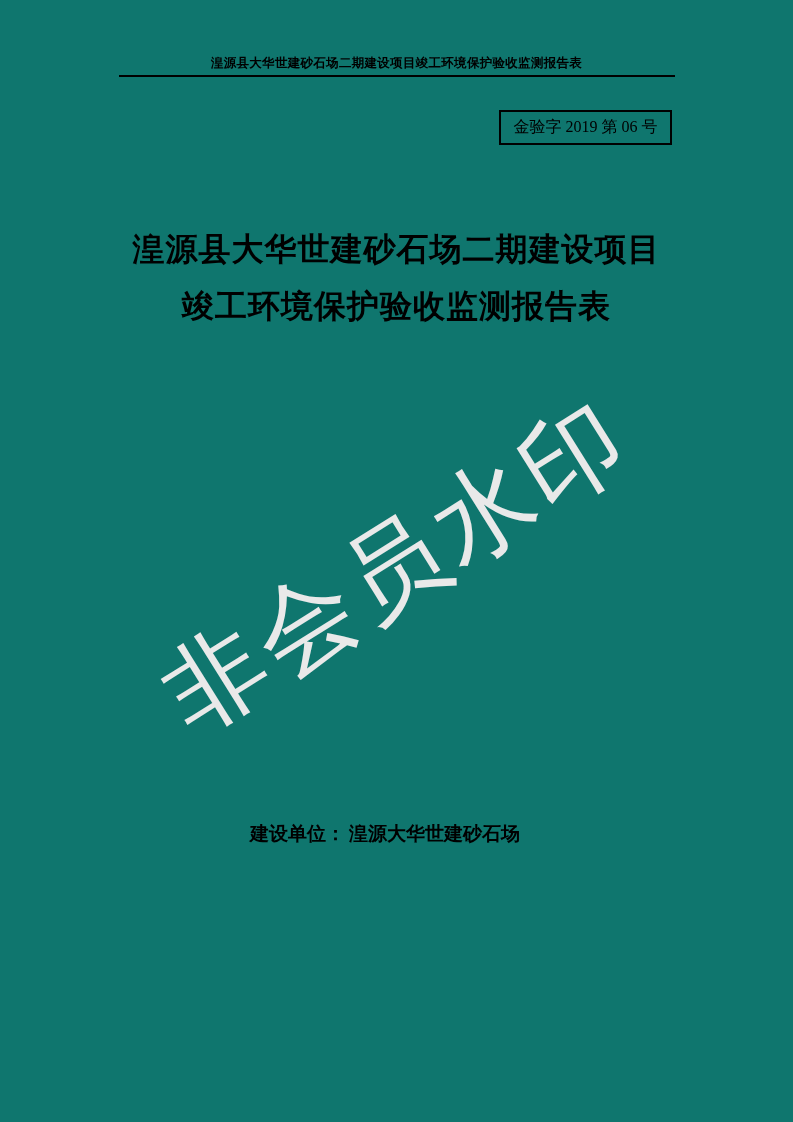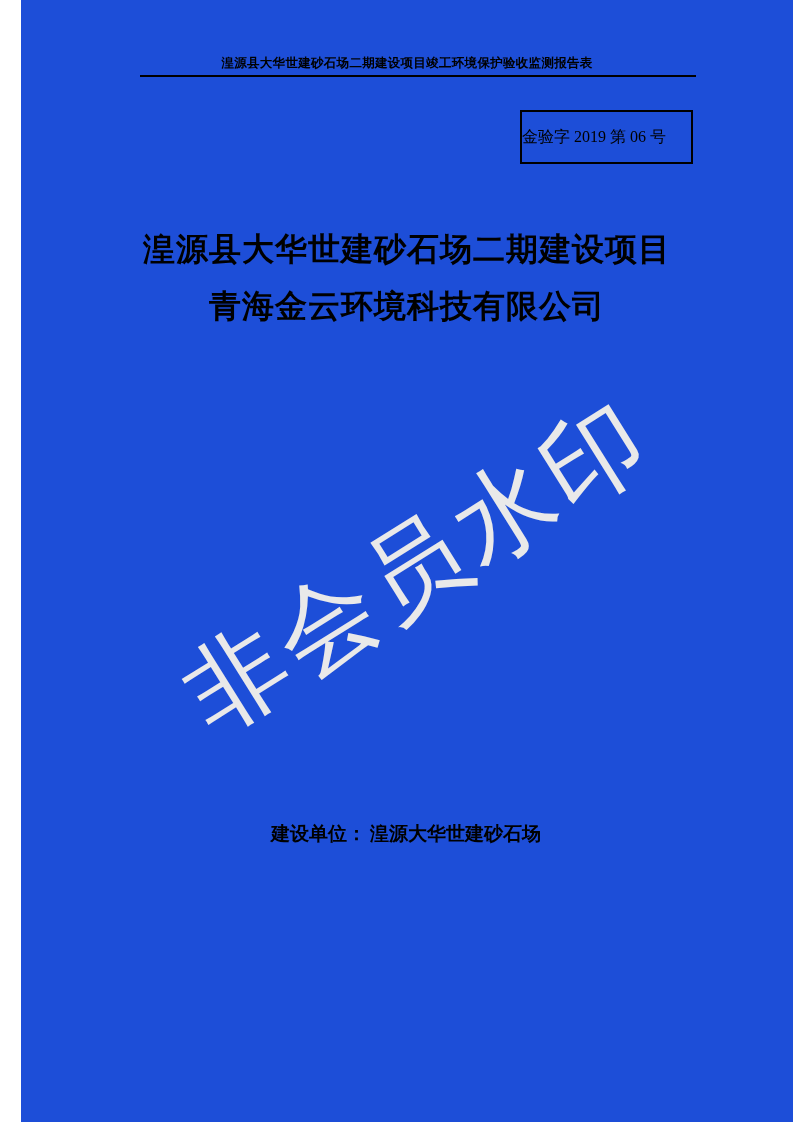--- a/index.html
+++ b/index.html
@@ -8,22 +8,21 @@
     width: 793px;
     height: 1122px;
     position: relative;
     overflow: hidden;
     font-family: "Liberation Serif", "DejaVu Serif", serif;
     color: #000000;
   }
   .page {
     position: absolute;
     inset: 0;
-    background: #1d4ed8;
-    margin-left: 21px;
+    background: #0f766e;
   }
   
   .header-text {
     position: absolute;
     top: 55px;
     left: 0;
     right: 0;
     text-align: center;
     font-size: 12.5px;
     font-weight: bold;
@@ -37,24 +36,25 @@
     width: 556px;
     height: 0;
     border-top: 2px solid #000000;
   }
   
   .doc-number-box {
     position: absolute;
     left: 499px;
     top: 110px;
     width: 173px;
-    height: 54px;
+    height: 35px;
     border: 2px solid #000000;
     display: flex;
     align-items: center;
+    justify-content: center;
   }
   .doc-number-box span {
     font-size: 16px;
     white-space: nowrap;
   }
   
   .title-block {
     position: absolute;
     top: 221px;
     left: 0;
@@ -119,21 +119,21 @@
   <div class="header-text">湟源县大华世建砂石场二期建设项目竣工环境保护验收监测报告表</div>
 
   <div class="header-rule"></div>
 
   <div class="doc-number-box">
     <span>金验字 2019 第 06 号</span>
   </div>
 
   <div class="title-block">
     <div class="title-line">湟源县大华世建砂石场二期建设项目</div>
-    <div class="title-line">青海金云环境科技有限公司</div>
+    <div class="title-line">竣工环境保护验收监测报告表</div>
   </div>
 
   <div class="watermark">非会员水印</div>
 
   <div class="parties">
     <div class="party-row">
       <span class="party-label">建设单位：</span><span class="party-value">湟源大华世建砂石场</span>
     </div>
   </div>
 

